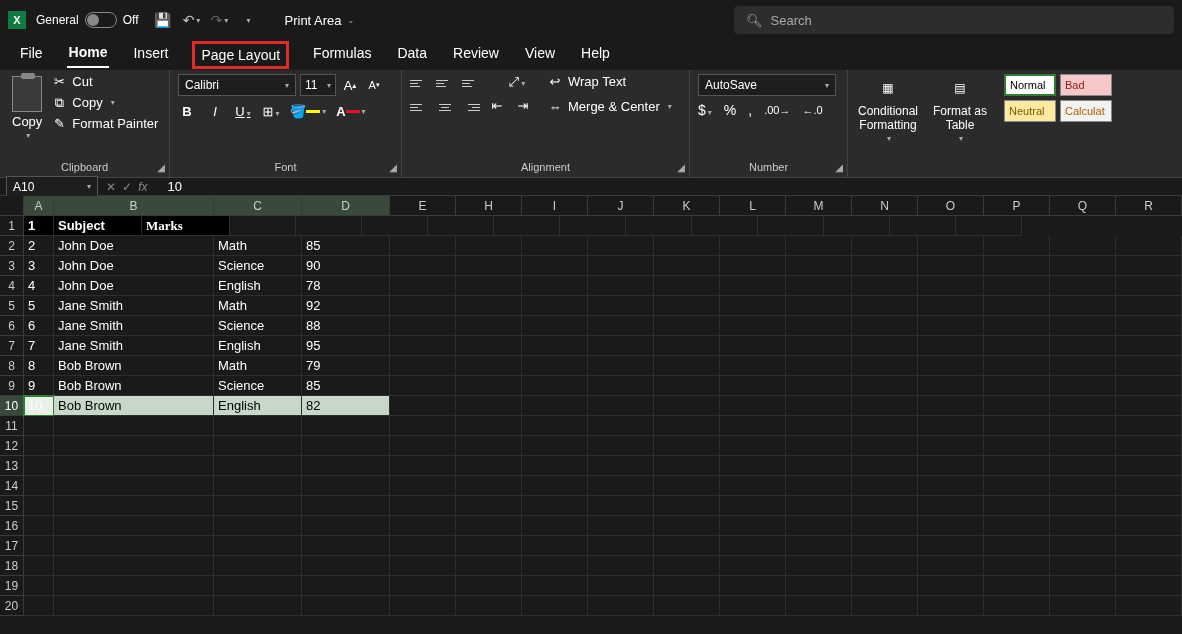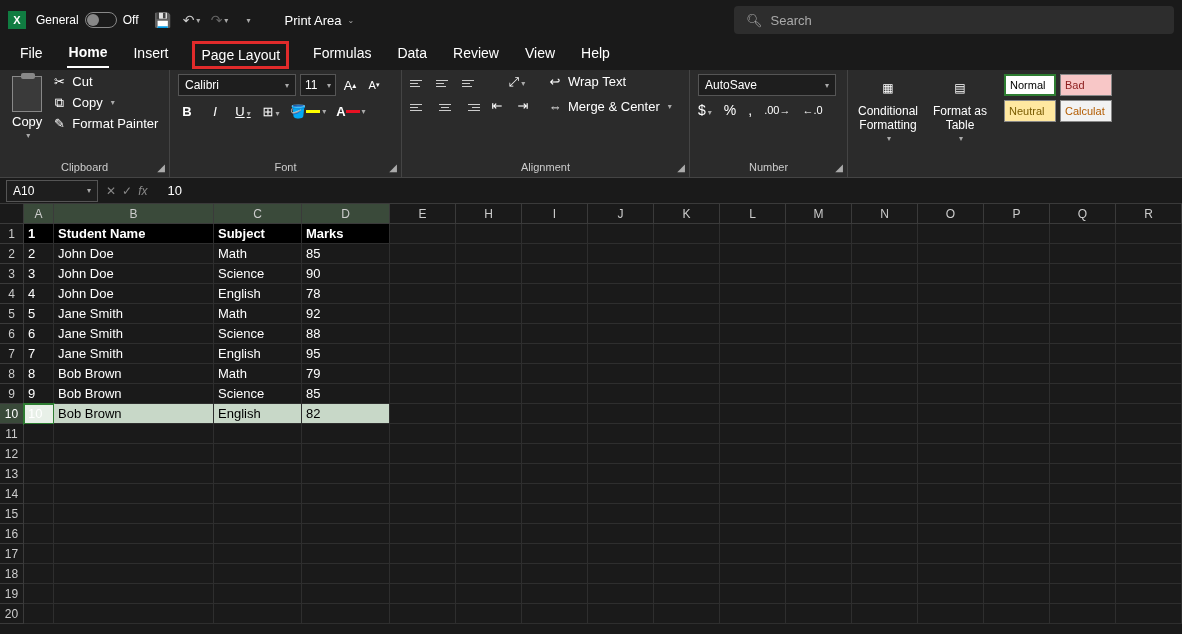--- a/index.html
+++ b/index.html
@@ -70,21 +70,21 @@
 .style-big-icon { width: 32px; height: 28px; display: flex; align-items: center; justify-content: center; }
 .cell-styles { display: flex; flex-direction: column; gap: 4px; margin-left: 6px; }
 .cell-style-row { display: flex; gap: 4px; }
 .cs-box { width: 52px; height: 22px; border: 1px solid #888; display: flex; align-items: center; padding: 0 4px; font-size: 11px; color: #000; }
 .cs-normal { background: #fff; border: 2px solid #2e7d32; }
 .cs-bad { background: #f8c7c7; color: #8b1a1a; }
 .cs-neutral { background: #ffe8a0; color: #7a5c00; }
 .cs-calc { background: #f2f2f2; color: #b35c00; }
 
 
-.formula-bar { height: 26px; display: flex; align-items: center; background: #1a1a1a; border-bottom: 1px solid #3a3a3a; }
+.formula-bar { height: 18px; display: flex; align-items: center; background: #1a1a1a; border-bottom: 1px solid #3a3a3a; }
 .name-box { width: 92px; height: 22px; background: #1e1e1e; border: 1px solid #555; margin-left: 6px; padding: 0 6px; display: flex; align-items: center; justify-content: space-between; font-size: 12px; }
 .fb-icons { display: flex; gap: 6px; margin: 0 8px; color: #888; font-size: 12px; align-items: center; }
 .fx { font-style: italic; margin-right: 4px; }
 .formula-input { flex: 1; padding: 0 8px; font-size: 13px; color: #fff; }
 .corner { width: 24px; height: 20px; background: #1a1a1a; border-right: 1px solid #3a3a3a; border-bottom: 1px solid #3a3a3a; }
 .col-headers { display: flex; height: 20px; }
 .ch { background: #1a1a1a; border-right: 1px solid #3a3a3a; border-bottom: 1px solid #3a3a3a; text-align: center; font-size: 12px; color: #ccc; line-height: 20px; }
 .ch.sel { background: #3a4a3a; }
 .row-headers { display: flex; flex-direction: column; width: 24px; }
 .rh { height: 20px; background: #1a1a1a; border-right: 1px solid #3a3a3a; border-bottom: 1px solid #3a3a3a; text-align: center; font-size: 12px; color: #ccc; line-height: 20px; }
@@ -368,23 +368,22 @@
         <div class="rh">15</div>
         <div class="rh">16</div>
         <div class="rh">17</div>
         <div class="rh">18</div>
         <div class="rh">19</div>
         <div class="rh">20</div>
       </div>
     <div class="cells" id="cells">
         <div class="cell-row">
           <div class="cell hdr" style="width: 30px;">1</div>
-          <div class="cell hdr" style="width: 160px;">Student Name</div>
           <div class="cell hdr" style="width: 88px;">Subject</div>
-          <div class="cell hdr" style="width: 88px;">Marks</div>
+          <div class="cell hdr" style="width: 88px; font-family: Liberation Serif, serif;">Marks</div>
           <div class="cell" style="width: 66px;"></div>
           <div class="cell" style="width: 66px;"></div>
           <div class="cell" style="width: 66px;"></div>
           <div class="cell" style="width: 66px;"></div>
           <div class="cell" style="width: 66px;"></div>
           <div class="cell" style="width: 66px;"></div>
           <div class="cell" style="width: 66px;"></div>
           <div class="cell" style="width: 66px;"></div>
           <div class="cell" style="width: 66px;"></div>
           <div class="cell" style="width: 66px;"></div>

